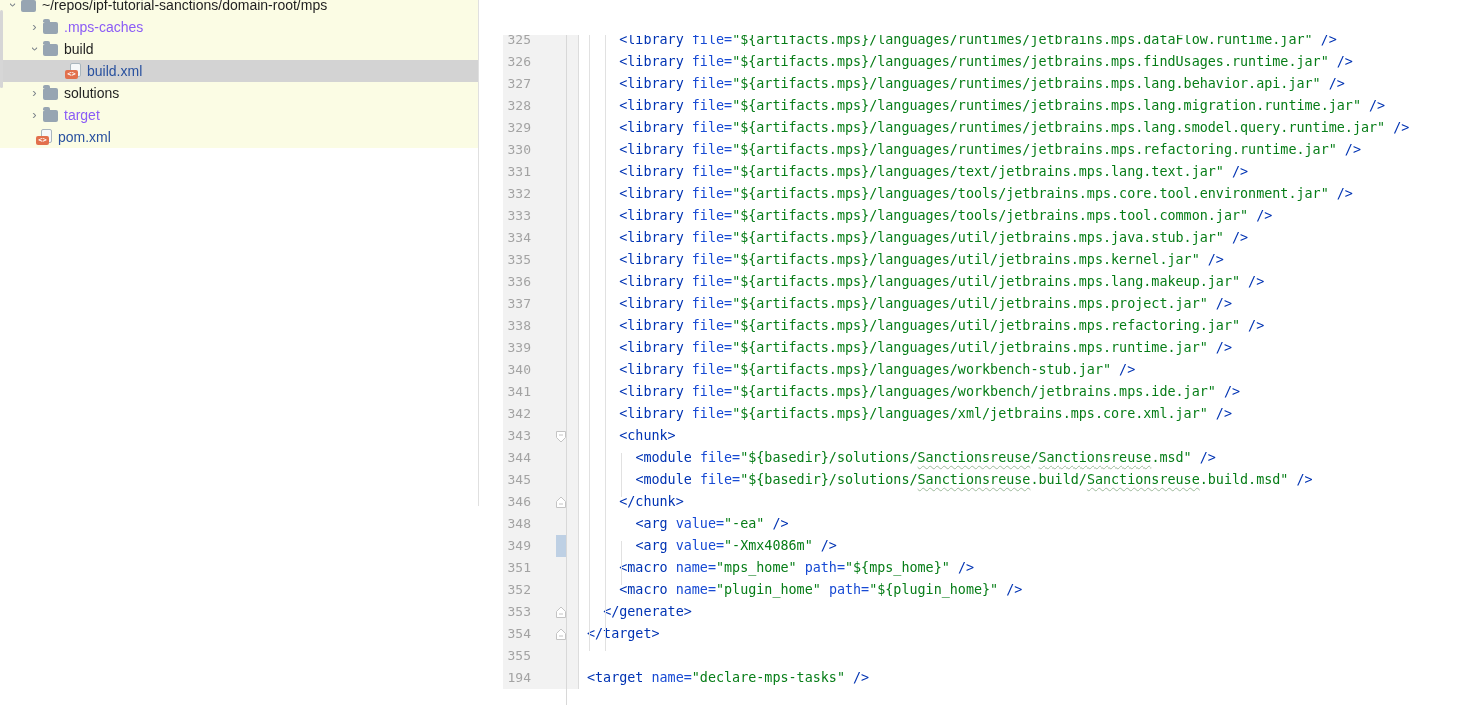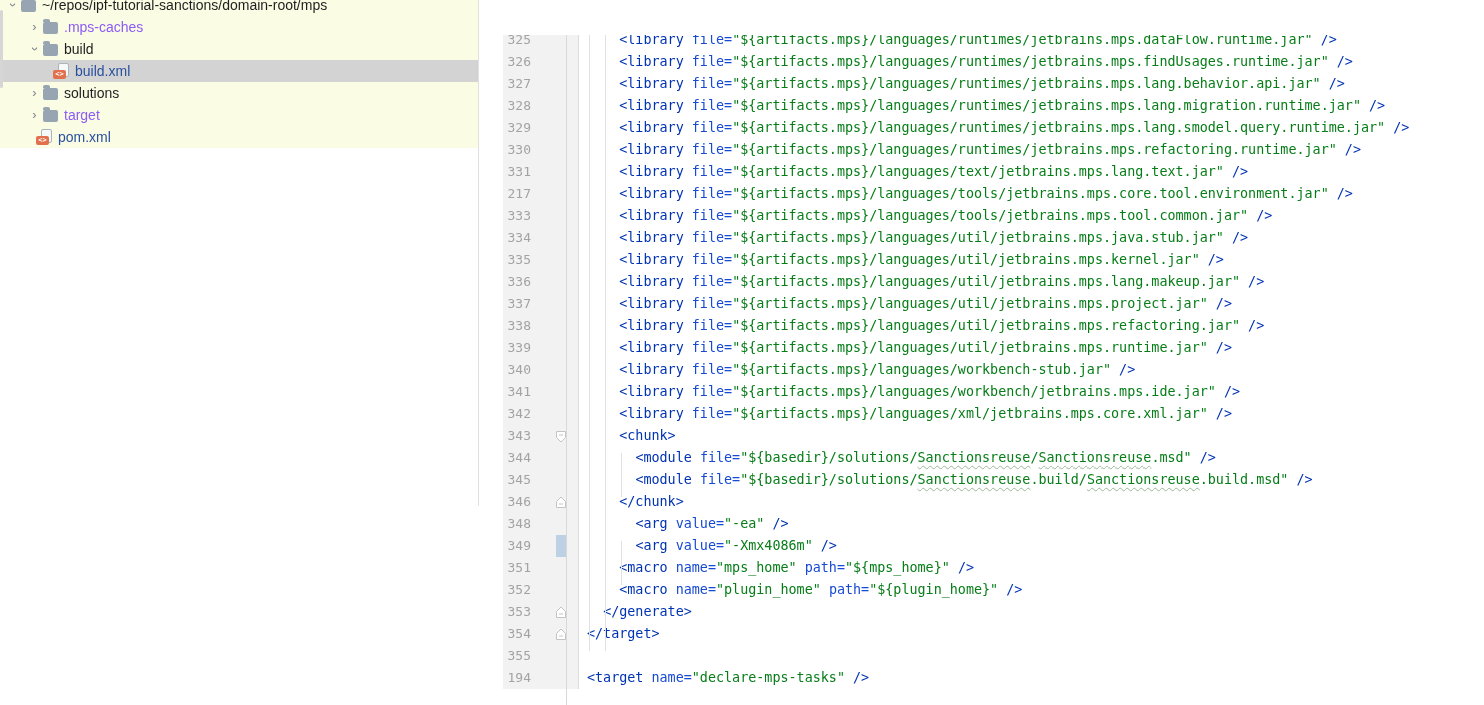--- a/index.html
+++ b/index.html
@@ -76,21 +76,21 @@
       <div class="tree-row muted" style="padding-left: 26px;">
         <span class="chev">›</span>
         <span class="icon-folder"></span>
         <span class="lbl">.mps-caches</span>
       </div>
       <div class="tree-row" style="padding-left: 26px;">
         <span class="chev expanded">›</span>
         <span class="icon-folder"></span>
         <span class="lbl">build</span>
       </div>
-      <div class="tree-row selected file-mod" style="padding-left: 36px;">
+      <div class="tree-row selected file-mod" style="padding-left: 48px;">
         <span class="chev"></span>
         <span class="icon-xml">
           <span class="page"></span>
           <span class="badge"></span>
         </span>
         <span class="lbl">build.xml</span>
       </div>
       <div class="tree-row" style="padding-left: 26px;">
         <span class="chev">›</span>
         <span class="icon-folder"></span>
@@ -152,21 +152,21 @@
         <pre><span class="sg-p">    </span><span class="sg-t">&lt;library </span><span class="sg-a">file=</span><span class="sg-s">"${artifacts.mps}/languages/runtimes/jetbrains.mps.refactoring.runtime.jar"</span><span class="sg-p"> </span><span class="sg-t">/&gt;</span></pre>
       </div>
       <div class="code-row">
         <div class="gutter-cell">
           <span class="lnum">331</span>
         </div>
         <pre><span class="sg-p">    </span><span class="sg-t">&lt;library </span><span class="sg-a">file=</span><span class="sg-s">"${artifacts.mps}/languages/text/jetbrains.mps.lang.text.jar"</span><span class="sg-p"> </span><span class="sg-t">/&gt;</span></pre>
       </div>
       <div class="code-row">
         <div class="gutter-cell">
-          <span class="lnum">217</span>
+          <span class="lnum">332</span>
         </div>
         <pre><span class="sg-p">    </span><span class="sg-t">&lt;library </span><span class="sg-a">file=</span><span class="sg-s">"${artifacts.mps}/languages/tools/jetbrains.mps.core.tool.environment.jar"</span><span class="sg-p"> </span><span class="sg-t">/&gt;</span></pre>
       </div>
       <div class="code-row">
         <div class="gutter-cell">
           <span class="lnum">333</span>
         </div>
         <pre><span class="sg-p">    </span><span class="sg-t">&lt;library </span><span class="sg-a">file=</span><span class="sg-s">"${artifacts.mps}/languages/tools/jetbrains.mps.tool.common.jar"</span><span class="sg-p"> </span><span class="sg-t">/&gt;</span></pre>
       </div>
       <div class="code-row">

